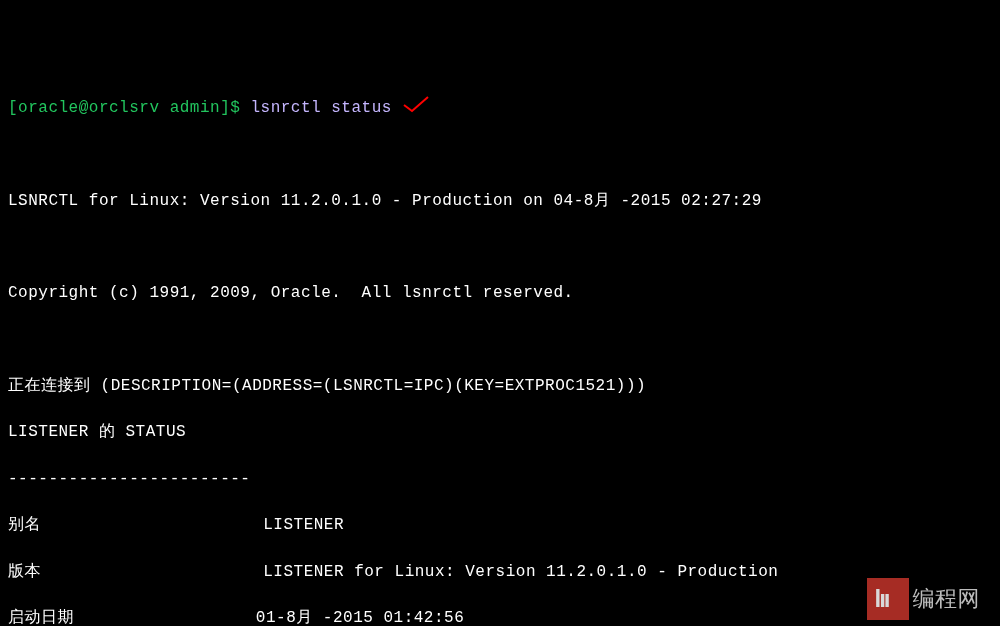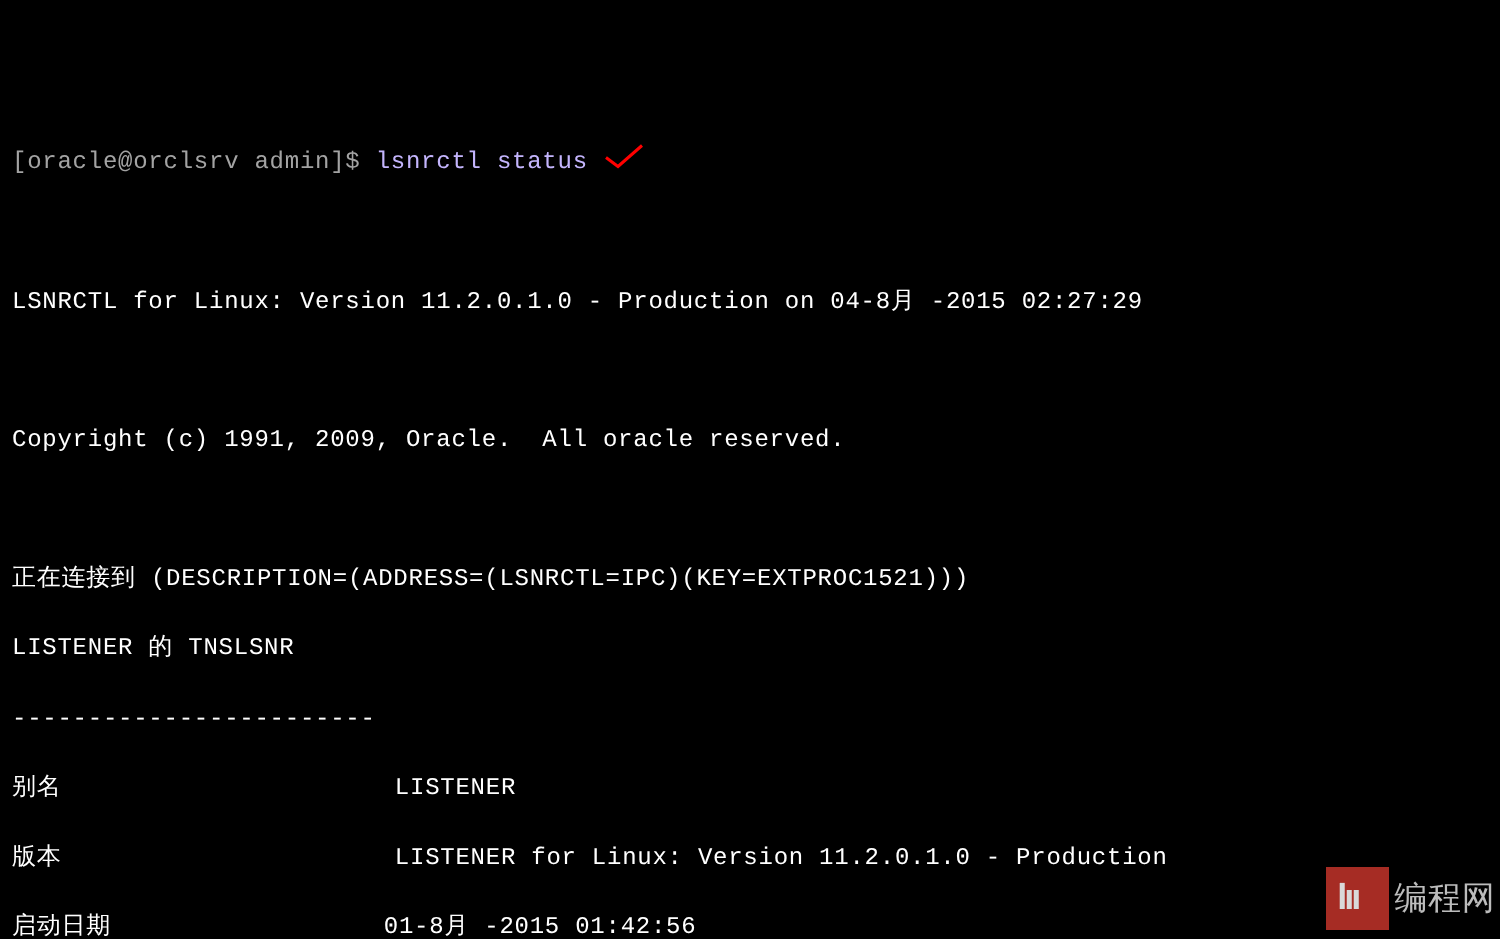--- a/index.html
+++ b/index.html
@@ -14,28 +14,28 @@
       white-space: pre;
       overflow: hidden;
       width: 984px;
       height: 618px;
       position: relative;
     }
     .line {
       display: block;
     }
     .cmd {
-      color: #a3a3a3;
+      color: #22c55e;
     }
     .cmd-hl {
       color: #c4b5fd;
     }
     .watermark {
       position: absolute;
-      right: 3px;
+      right: 20px;
       bottom: 6px;
       display: flex;
       align-items: center;
       opacity: 0.85;
     }
     .wm-icon {
       width: 42px;
       height: 42px;
       background: #c4342b;
       margin-right: 4px;
@@ -63,24 +63,24 @@
 <body>
 
 
 
 <span class="line"><span class="cmd">[oracle@orclsrv admin]$ </span><span class="cmd-hl">lsnrctl status</span> <span><svg width="28" height="18" style="vertical-align:middle;margin-top:-8px">
         <path d="M2 10 L10 16 L26 2" stroke="#ff0000" stroke-width="2" fill="none"></path>
       </svg></span></span>
 <span class="line"> </span>
 <span class="line">LSNRCTL for Linux: Version 11.2.0.1.0 - Production on 04-8月 -2015 02:27:29</span>
 <span class="line"> </span>
-<span class="line">Copyright (c) 1991, 2009, Oracle.  All oracle reserved.</span>
+<span class="line">Copyright (c) 1991, 2009, Oracle.  All lsnrctl reserved.</span>
 <span class="line"> </span>
 <span class="line">正在连接到 (DESCRIPTION=(ADDRESS=(LSNRCTL=IPC)(KEY=EXTPROC1521)))</span>
-<span class="line">LISTENER 的 TNSLSNR</span>
+<span class="line">LISTENER 的 STATUS</span>
 <span class="line">------------------------</span>
 <span class="line"><span>别名</span>                      <span>LISTENER</span></span>
 <span class="line"><span>版本</span>                      <span>LISTENER for Linux: Version 11.2.0.1.0 - Production</span></span>
 <span class="line"><span>启动日期</span>                  <span>01-8月 -2015 01:42:56</span></span>
 
 
 
 
 
 

